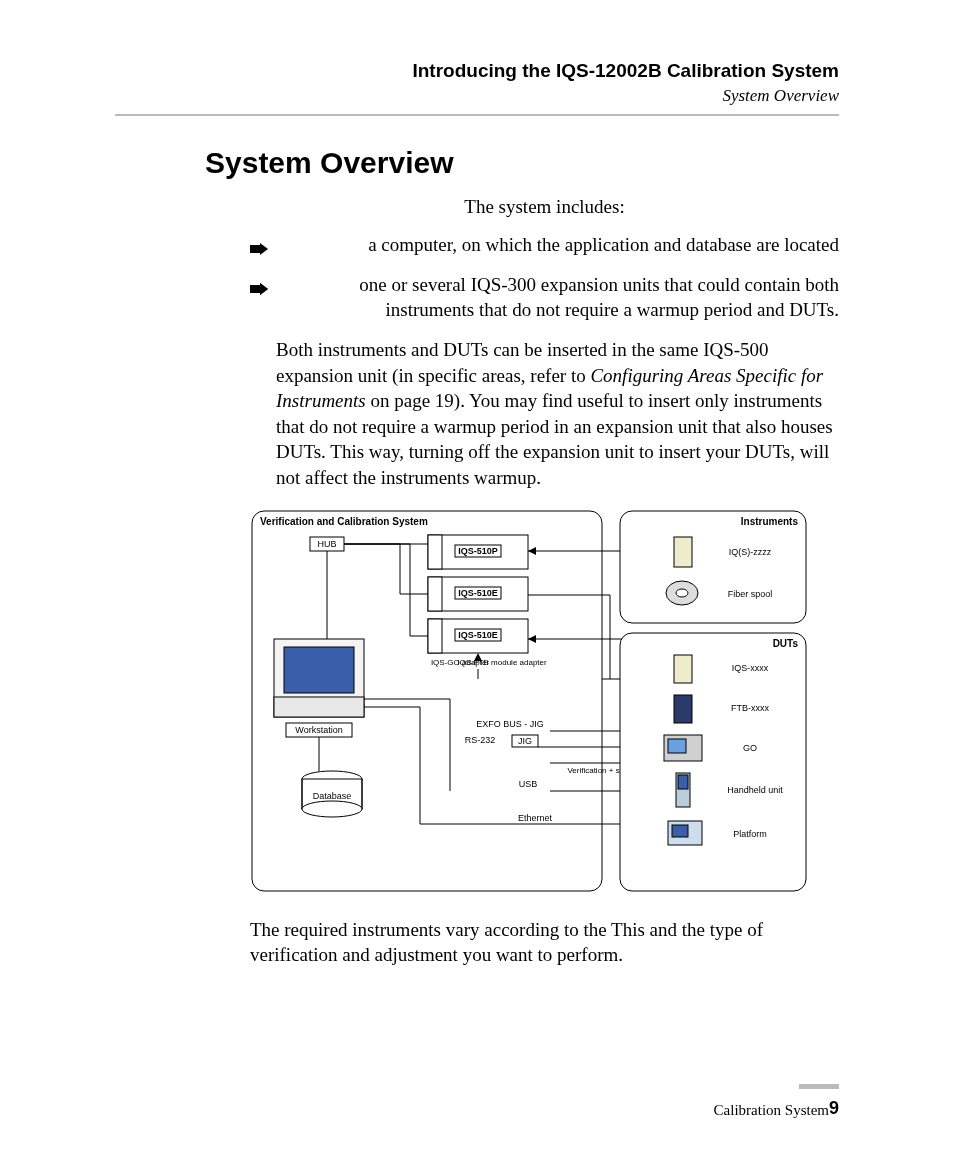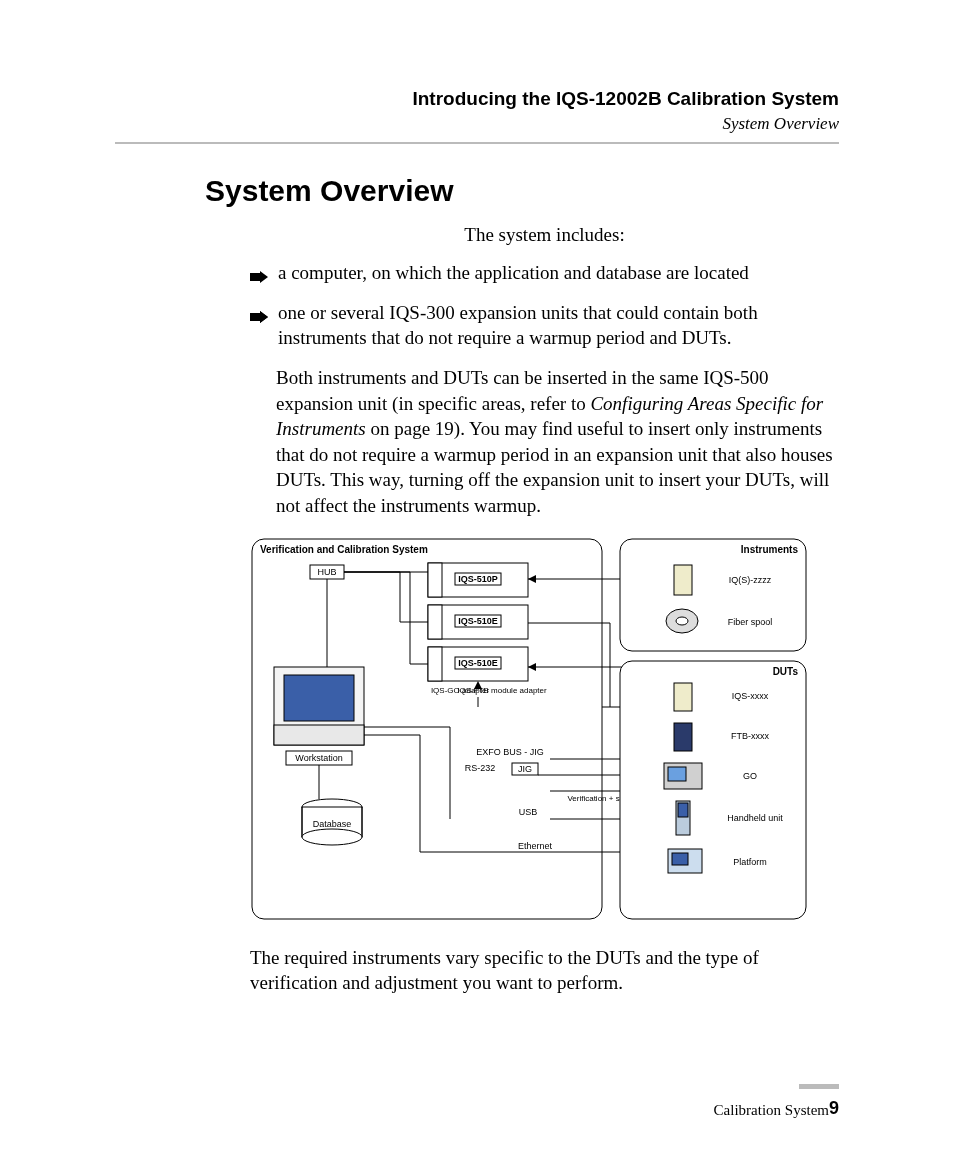--- a/index.html
+++ b/index.html
@@ -11,21 +11,20 @@
   .page {
     width: 954px;
     height: 1159px;
     position: relative;
     box-sizing: border-box;
     padding: 60px 115px 40px 115px;
   }
   .header {
     text-align: right;
     margin-bottom: 6px;
-    margin-top: 28px;
   }
   .chapter-title {
     font-family: Arial, Helvetica, sans-serif;
     font-weight: bold;
     font-size: 19px;
     margin-bottom: 4px;
   }
   .section-label {
     font-style: italic;
     font-size: 17px;
@@ -55,20 +54,21 @@
     list-style: none;
     padding: 0;
     margin: 0 0 14px 0;
   }
   ul.arrow-list li {
     font-size: 19px;
     line-height: 1.35;
     margin-bottom: 14px;
     position: relative;
     padding-left: 28px;
+    text-align: right;
   }
   ul.arrow-list li .arrow {
     position: absolute;
     left: 0;
     top: 4px;
     width: 18px;
     height: 12px;
   }
   .para {
     font-size: 19px;
@@ -261,21 +261,21 @@
         <rect x="426" y="264" width="14" height="34" fill="#bcd" stroke="#000"></rect>
         <rect x="428" y="266" width="10" height="14" fill="#3a5fa8" stroke="#000"></rect>
         <text x="505" y="284" text-anchor="middle">Handheld unit</text>
 
         <rect x="418" y="312" width="34" height="24" fill="#cde" stroke="#000"></rect>
         <rect x="422" y="316" width="16" height="12" fill="#3a5fa8" stroke="#000"></rect>
         <text x="500" y="328" text-anchor="middle">Platform</text>
       </svg>
     </div>
 
-    <p class="closing">The required instruments vary specific to the DUTs and the type of verification and adjustment you want to perform.</p>
+    <p class="closing">The required instruments vary according to the This and the type of verification and adjustment you want to perform.</p>
   </div>
 
   <div class="footer-bar"></div>
   <div class="footer">
     <span class="left">Calibration System</span>
     <span class="right">9</span>
   </div>
 </div>
 
 </body></html>

